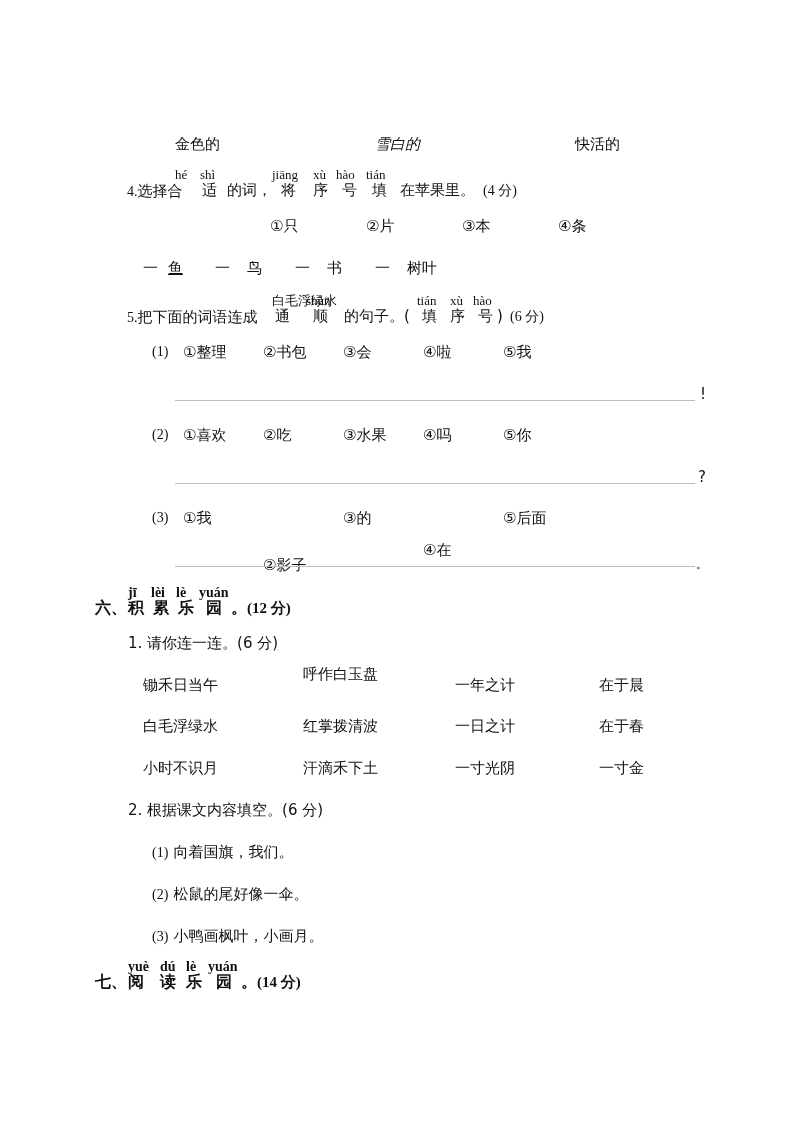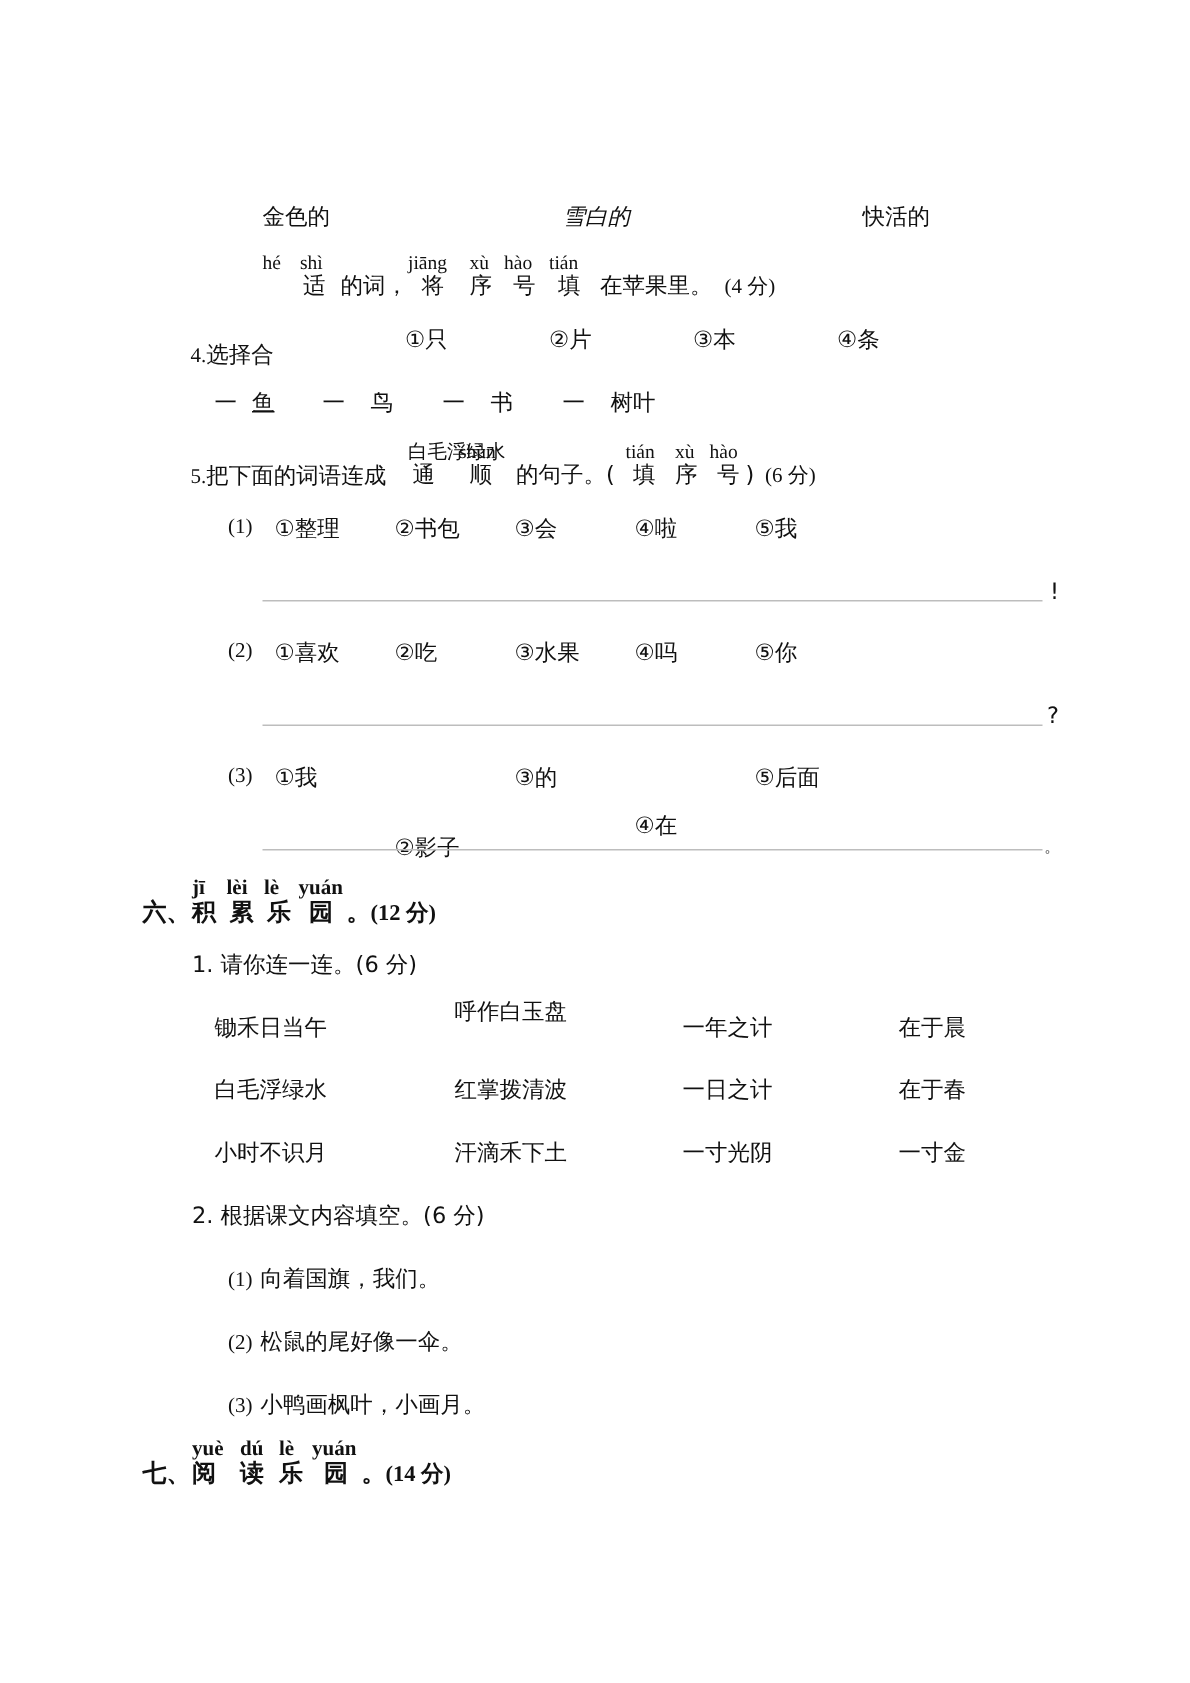--- a/index.html
+++ b/index.html
@@ -25,21 +25,21 @@
 <div class="abs t" style="left:375px; top:135px;font-style:italic;">雪白的</div>
 <div class="abs t" style="left:575px; top:135px;">快活的</div>
 
 <div class="abs py" style="left:175px; top:168px;">hé</div>
 <div class="abs py" style="left:200px; top:168px;">shì</div>
 <div class="abs py" style="left:272px; top:168px;">jiāng</div>
 <div class="abs py" style="left:313px; top:168px;">xù</div>
 <div class="abs py" style="left:336px; top:168px;">hào</div>
 <div class="abs py" style="left:366px; top:168px;">tián</div>
 
-<div class="abs" style="left:127px; top:181px;margin-top:45px;">
+<div class="abs" style="left:127px; top:181px;">
   <span class="num">4.</span><span class="t">选择合</span>
 </div>
 <div class="abs t" style="left:202px; top:181px;">适</div>
 <div class="abs t" style="left:227px; top:181px;">的词，</div>
 <div class="abs t" style="left:281px; top:181px;">将</div>
 <div class="abs t" style="left:313px; top:181px;">序</div>
 <div class="abs t" style="left:342px; top:181px;">号</div>
 <div class="abs t" style="left:372px; top:181px;">填</div>
 <div class="abs t" style="left:400px; top:181px;">在苹果里。</div>
 <div class="abs num" style="left:483px; top:182px;">(4 分)</div>

